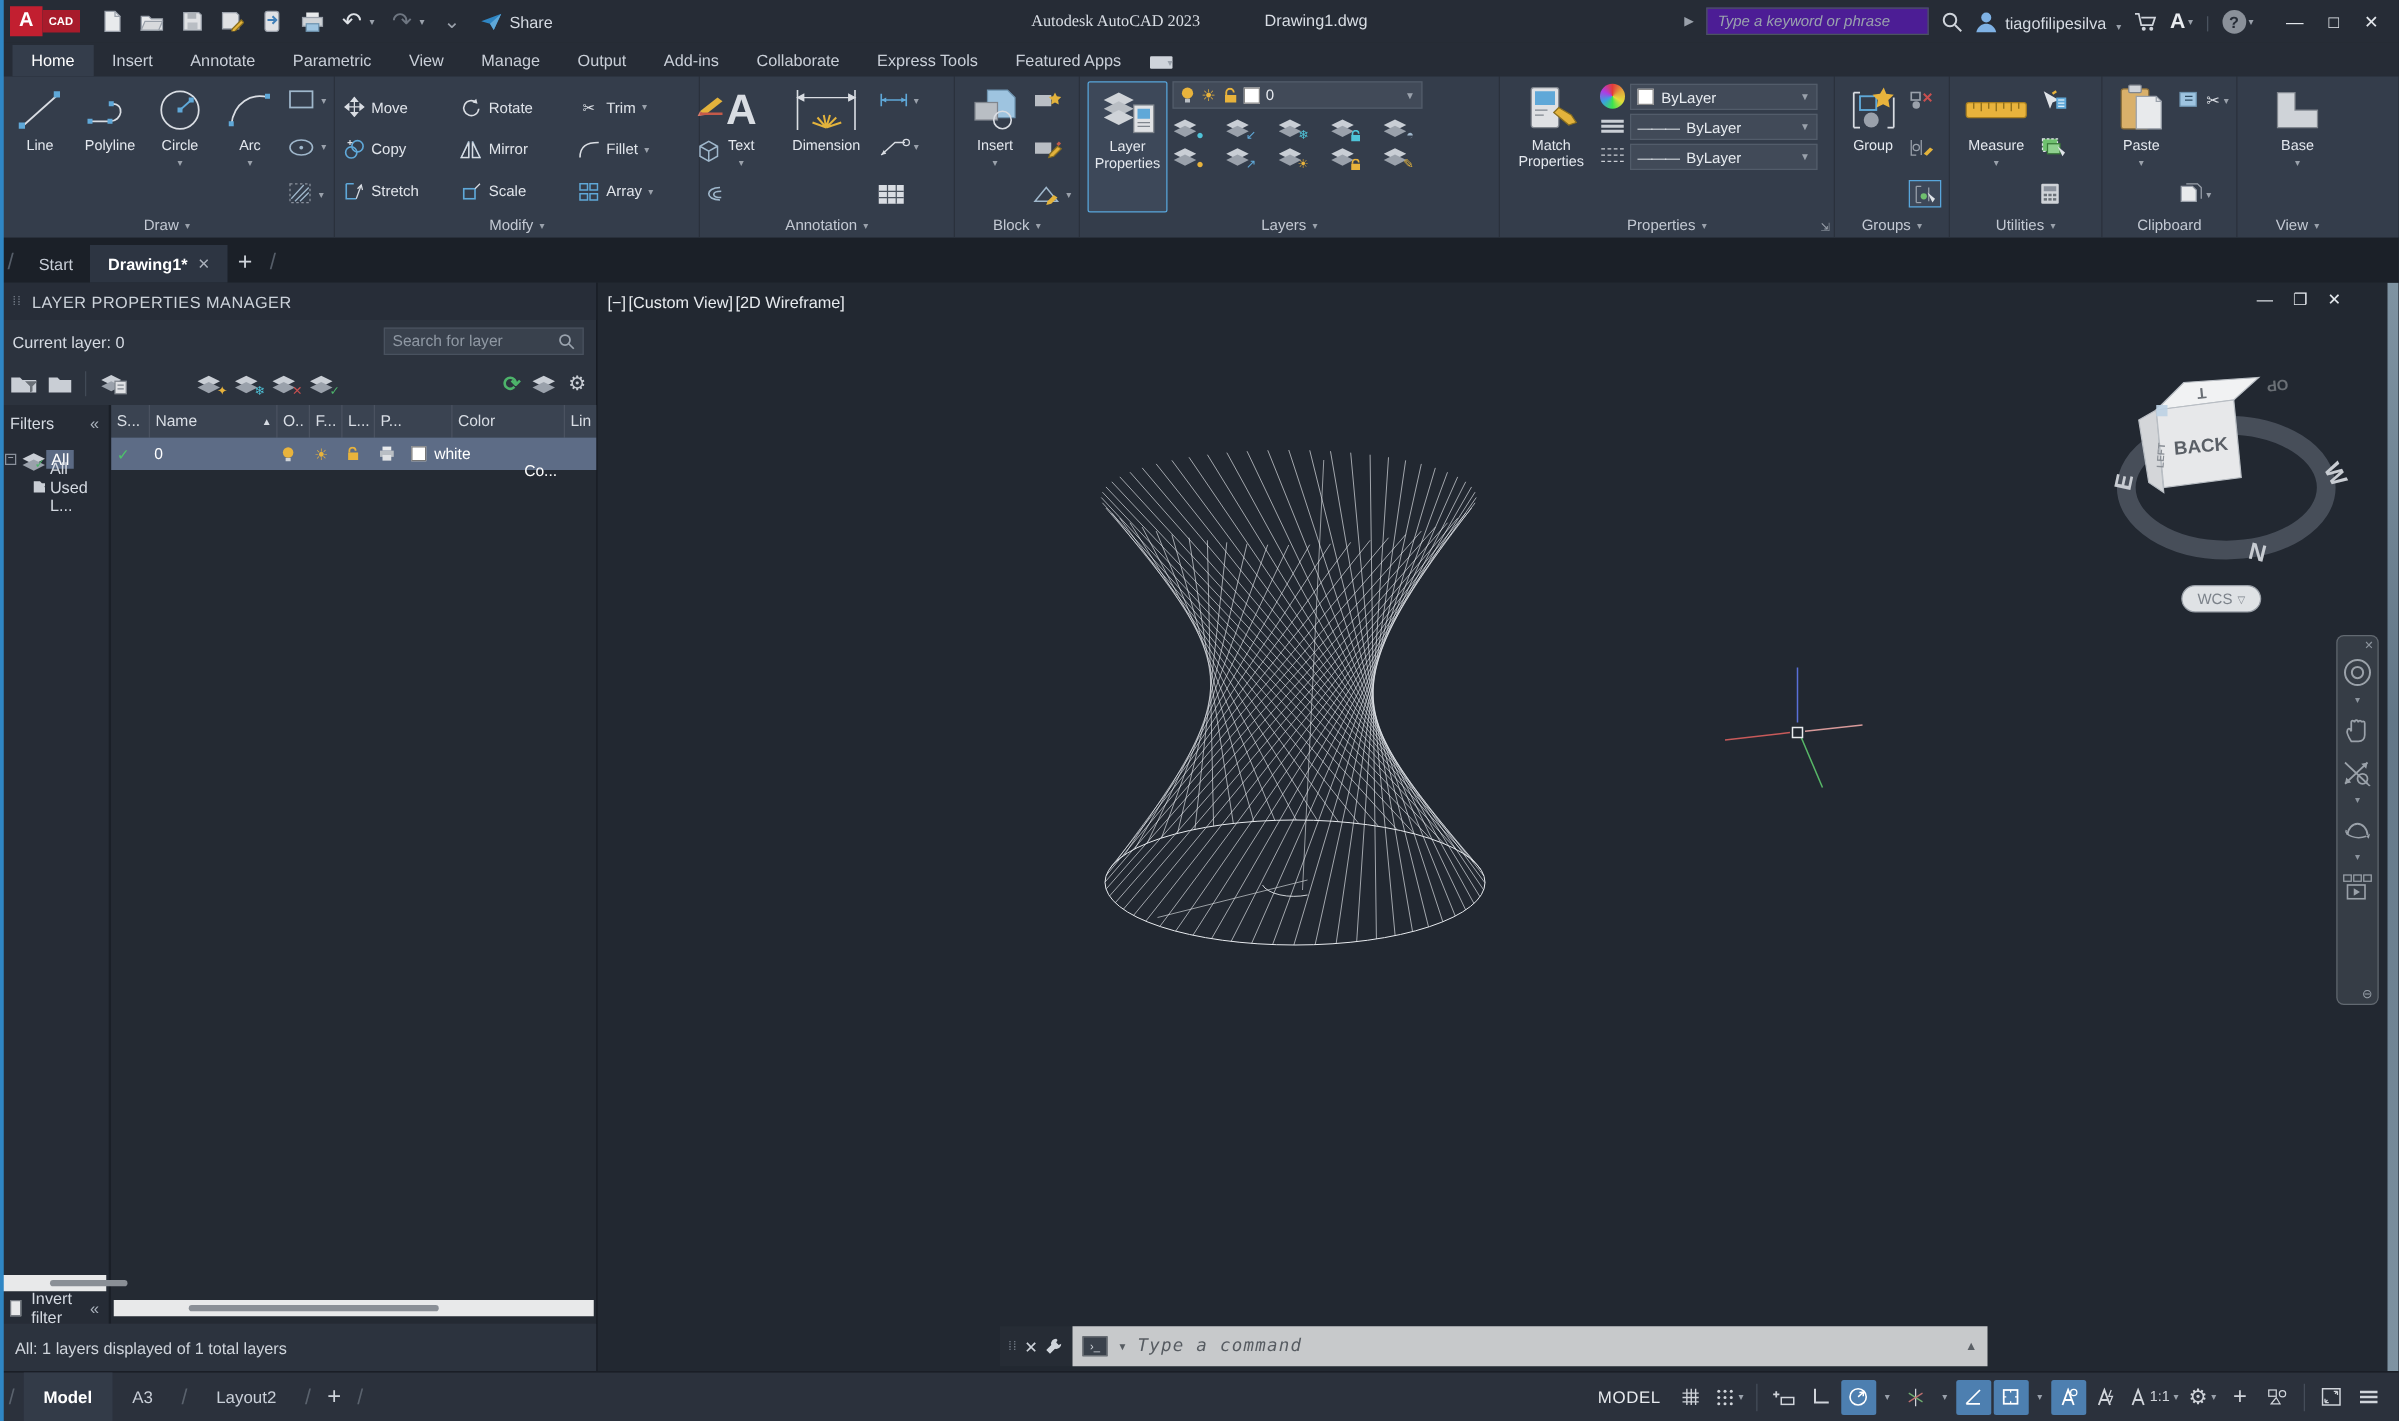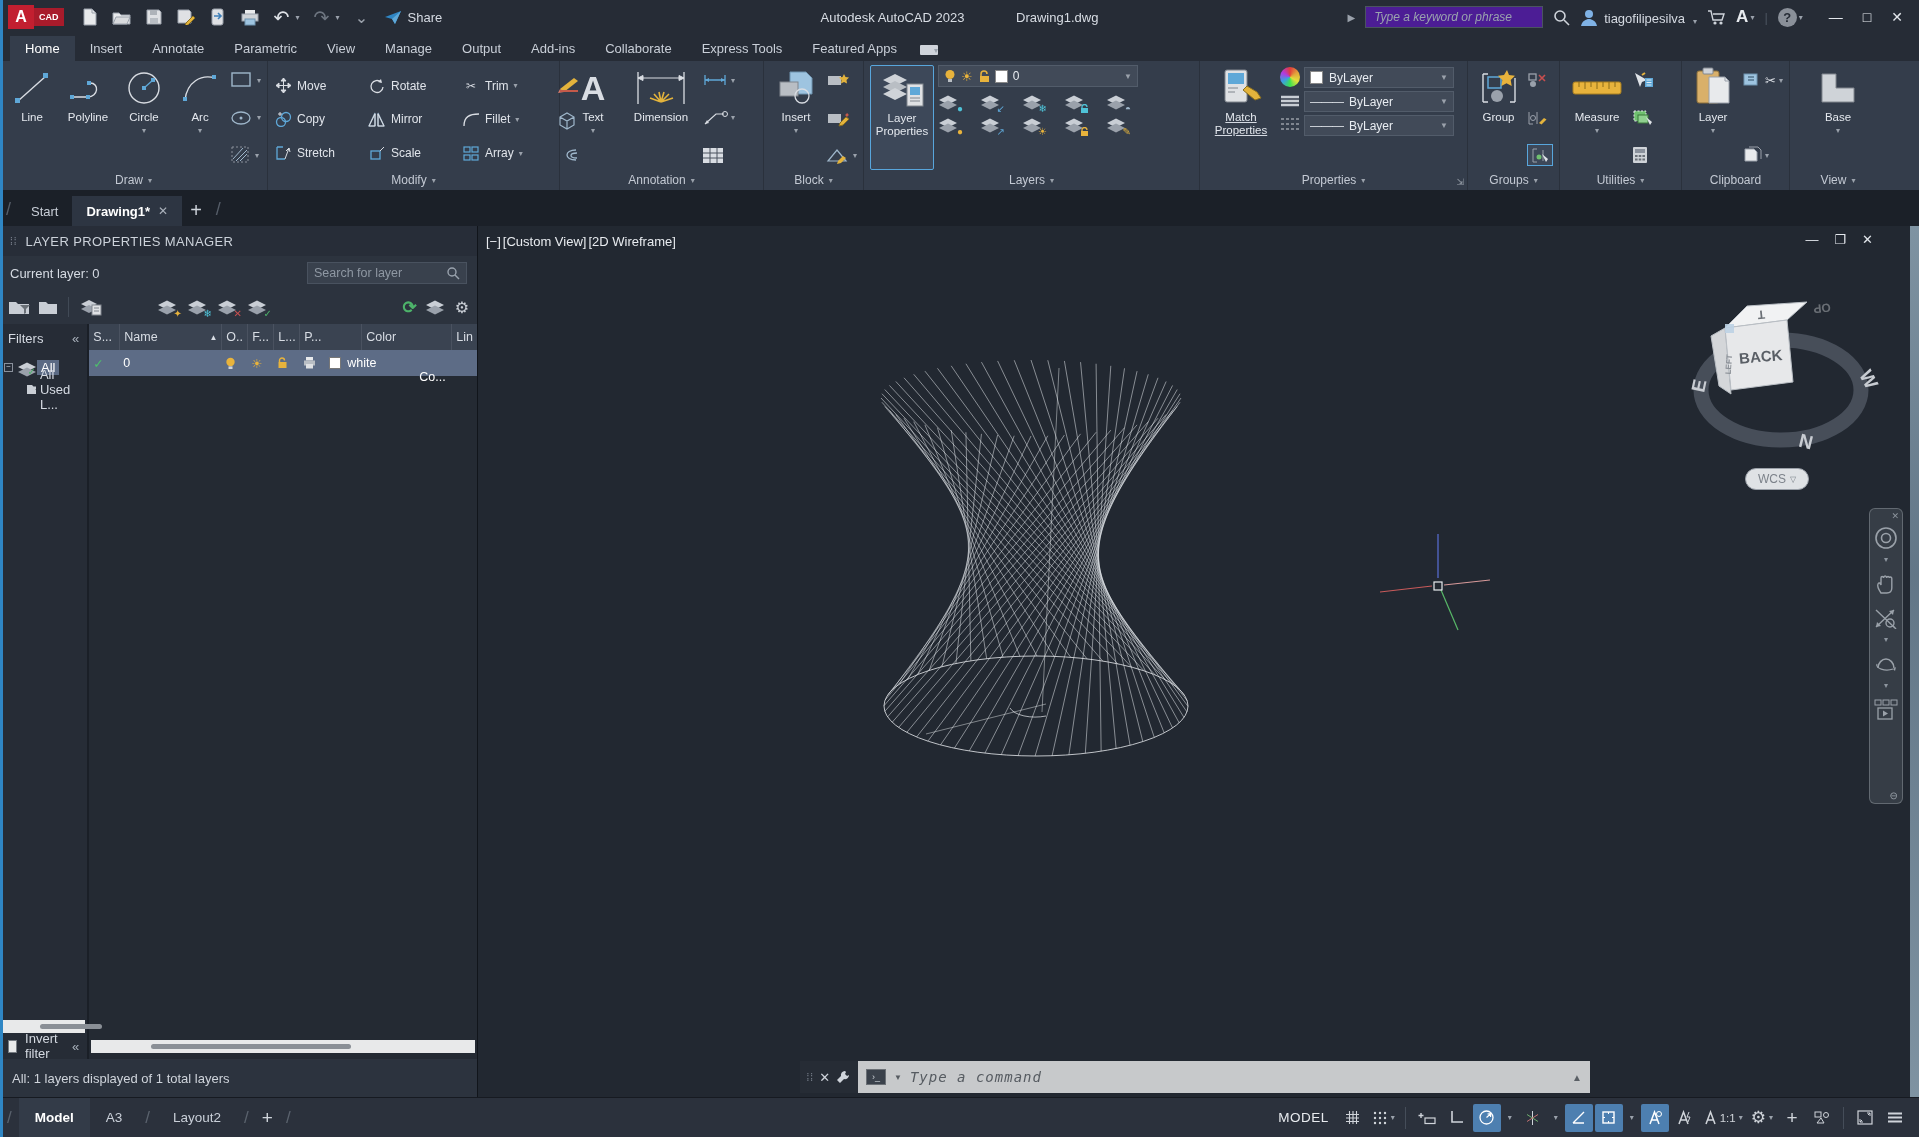--- a/index.html
+++ b/index.html
@@ -13,21 +13,21 @@
   .titlebar { left:0; right:0; top:0; height:34px; background:#262c36; display:flex; align-items:center; z-index:40;}
   .applogo { display:flex; align-items:center; margin-left:8px; }
   .applogo .a { width:26px; height:24px; background:#c21f30; color:#fff; font-weight:bold; font-size:16px; display:flex;align-items:center;justify-content:center; }
   .applogo .cad { height:18px; background:#a81b2b; color:#fff; font-weight:bold; font-size:9px; display:flex;align-items:center; padding:0 5px; }
   .qat { display:flex; align-items:center; gap:12px; margin-left:16px; color:#cfd4db; }
   .qat .qi { width:20px; height:20px; display:flex; align-items:center; justify-content:center; font-size:16px; cursor:default;}
   .qat svg { display:block; }
   .qcaret { font-size:8px; color:#9aa1ab; margin-left:-8px;}
   .share { color:#d5dae2; font-size:13px; display:flex; align-items:center; gap:6px;}
   .tb-center { position:absolute; left:0; right:0; text-align:center; font-size:13px; color:#d8dde4; pointer-events:none;}
-  .tb-center b { font-weight:normal; margin-right:48px;}
+  .tb-center b { font-weight:normal; margin-right:48px;font-family:Liberation Serif, serif;}
   .tb-right { margin-left:auto; display:flex; align-items:center; gap:10px; padding-right:10px;}
   .searchbox { width:178px; height:22px; background:#4c1d95; border:1px solid #4a545f; color:#aab2bc; font-style:italic; font-size:12px; padding:0 8px; }
   .searchbox::placeholder { color:#9aa3ae; font-style:italic;}
   .usr { display:flex; align-items:flex-end; gap:6px; color:#d5dae2;}
   .winbtns { display:flex; gap:20px; margin-left:16px; color:#e3e7ec; font-size:14px; margin-right:6px;}
 
   
   .rtabs { left:0; right:0; top:34px; height:27px; background:#262c36; display:flex; align-items:flex-end; padding-left:10px; z-index:39;}
   .rtab { padding:5px 15px; font-size:13px; color:#c9cfd8; }
   .rtab.active { background:#343d4b; color:#fff; }
@@ -628,21 +628,21 @@
       </div>
     </div>
     <div class="plabel">
         <span>Layers</span>
         <span class="pcaret">▾</span>
       </div>
   </div>
 
   <div class="panel" style="width:268px;">
     <div class="pcontent">
-      <div class="bigbtn" style="width:70px;text-decoration:underline;">
+      <div class="bigbtn" style="width:70px;">
         <div class="ic">
             <svg class="icon" width="44" height="40">
               <rect x="6" y="2" width="22" height="32" rx="2" fill="#dfe1e4" stroke="#80868e"></rect>
               <rect x="9" y="5" width="16" height="11" fill="#5fa8d8"></rect>
               <path d="M9 20h10M9 24h7" stroke="#80868e"></path>
               <path d="M24 22l12 10 6-2-4-6-10-6z" fill="#e3b33c" stroke="#8a6f1f"></path>
             </svg>
           </div>
         <div class="bl">Match Properties</div>
       </div>
@@ -775,21 +775,21 @@
     <div class="pcontent">
       <div class="bigbtn">
         <div class="ic">
             <svg class="icon" width="40" height="42">
               <rect x="4" y="4" width="22" height="32" rx="2" fill="#d9b06a" stroke="#8a6f3a"></rect>
               <rect x="10" y="1" width="10" height="6" rx="1" fill="#cfd3d8" stroke="#80868e"></rect>
               <path d="M16 10h16l4 4v22H16z" fill="#e8eaec" stroke="#9aa1ab"></path>
               <path d="M32 10v4h4" fill="none" stroke="#9aa1ab"></path>
             </svg>
           </div>
-        <div class="bl">Layer</div>
+        <div class="bl">Paste</div>
         <div class="pcaret">▾</div>
       </div>
       <div class="smcol">
         <div class="smrow">
             <svg class="icon" width="20" height="17">
               <rect x="2" y="2" width="13" height="11" fill="#9ec4e0" stroke="#6f94b0"></rect>
               <path d="M6 5h6M6 8h6" stroke="#2d4a60"></path>
             </svg>
             <span style="color:#d9dde3;">✂</span>
             <span class="carets">▾</span>

